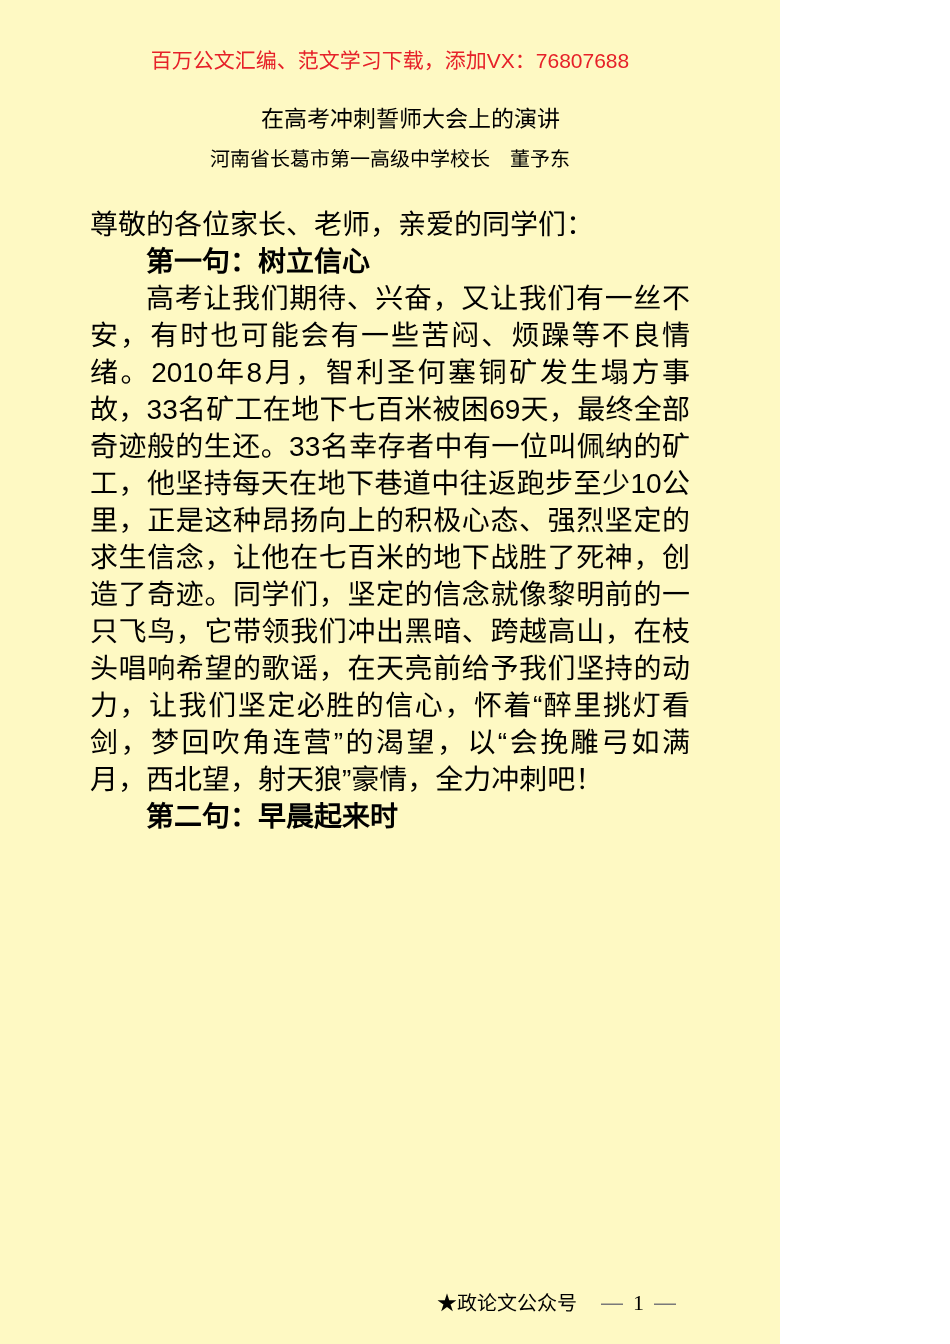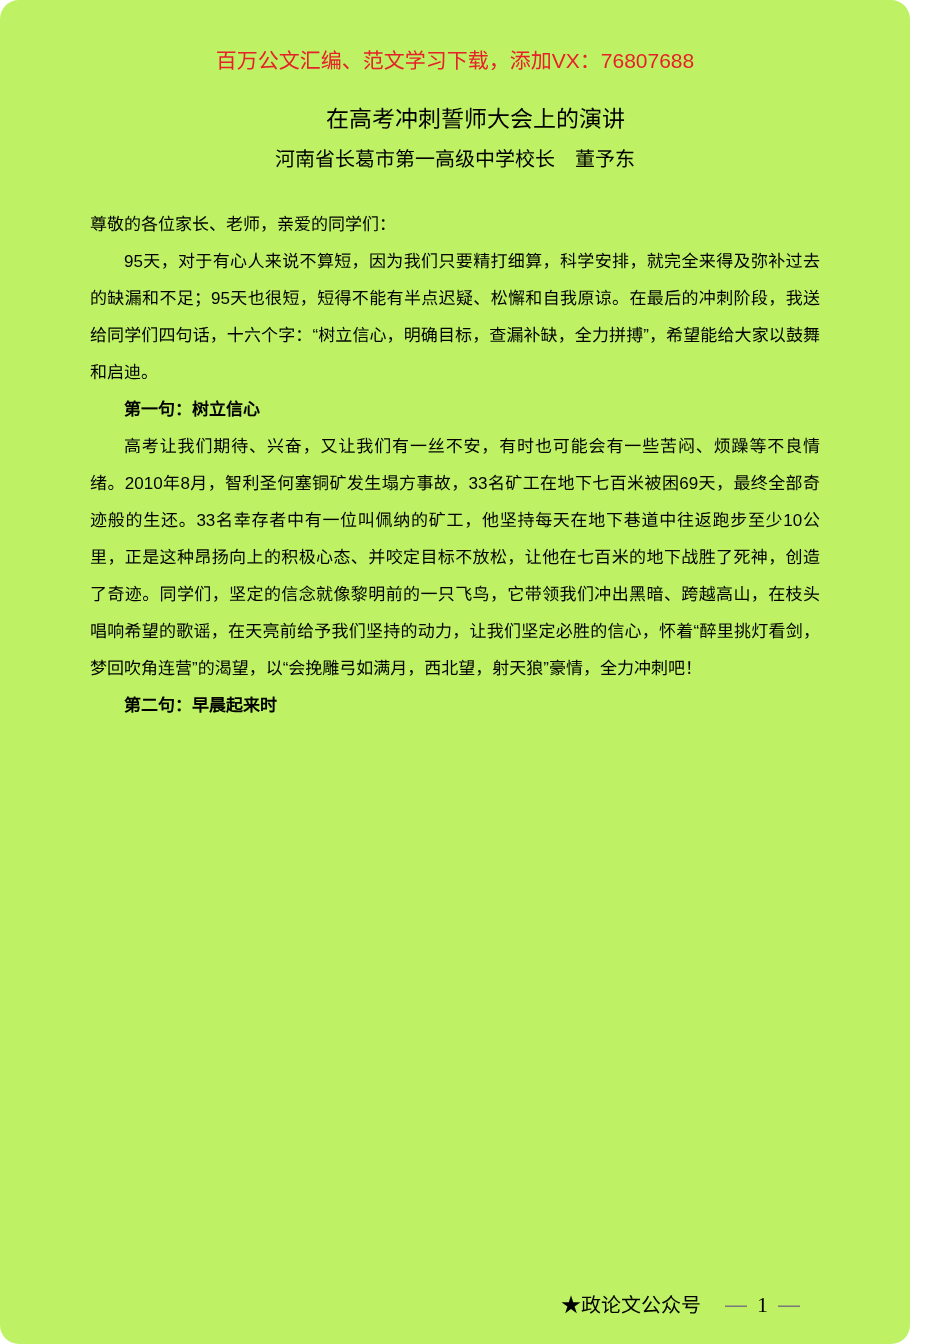--- a/index.html
+++ b/index.html
@@ -1,24 +1,23 @@
 <!DOCTYPE html>
 <html lang="zh-CN"><head>
 <meta charset="utf-8">
 <style>
   html, body { margin: 0; padding: 0; background: #ffffff; }
   .page {
     position: relative;
-    width: 910px;
+    width: 780px;
     height: 1344px;
-    background: #bef264;
+    background: #fef9c3;
     overflow: hidden;
     font-family: "Liberation Sans", sans-serif;
     color: #000000;
-    border-radius: 19px;
   }
   .notice {
     margin-top: 45px;
     text-align: center;
     font-size: 21px;
     line-height: 31px;
     font-weight: 400;
   }
   .title-block {
     margin-top: 23px;
@@ -31,35 +30,35 @@
     margin: 0;
     padding-left: 41px;
   }
   .author-line, .date-line {
     font-size: 20px;
     line-height: 40px;
     margin: 0;
   }
   .body-text {
     margin: 27px 90px 0 90px;
-    font-size: 17px;
+    font-size: 28px;
     line-height: 37px;
     text-align: justify;
     text-justify: inter-ideograph;
   }
   .body-text p { margin: 0; }
   .body-text p.body { text-indent: 2em; }
   .body-text p.salutation { text-indent: 0; }
   .body-text p.heading { text-indent: 2em; font-weight: 700; }
   .footer {
     position: absolute;
-    right: 100px;
+    right: 94px;
     bottom: 28px;
     font-size: 20px;
-    line-height: 21px;
+    line-height: 26px;
     white-space: nowrap;
   }
   .footer .acct { margin-right: 14px; }
   .footer .dash {
     color: #7a7a7a;
     margin: 0 10px;
     font-size: 22px;
   }
   .footer .num { font-family: "Liberation Serif", serif; font-size: 22px; }
 </style>
@@ -71,23 +70,22 @@
   <div class="notice" style="color: rgb(230, 33, 41);">百万公文汇编、范文学习下载，添加VX：76807688</div>
 
   <div class="title-block">
     <h1 class="doc-title">在高考冲刺誓师大会上的演讲</h1>
     <div class="author-line">河南省长葛市第一高级中学校长　董予东</div>
   </div>
 
   <div class="body-text">
 
   <p class="salutation">尊敬的各位家长、老师，亲爱的同学们：</p>
-      <p class="body">95天，对于有心人来说不算短，因为我们只要精打细算，科学安排，就完全来得及弥补过去的缺漏和不足；95天也很短，短得不能有半点迟疑、松懈和自我原谅。在最后的冲刺阶段，我送给同学们四句话，十六个字：“树立信心，明确目标，查漏补缺，全力拼搏”，希望能给大家以鼓舞和启迪。</p>
       <p class="heading">第一句：树立信心</p>
-      <p class="body">高考让我们期待、兴奋，又让我们有一丝不安，有时也可能会有一些苦闷、烦躁等不良情绪。2010年8月，智利圣何塞铜矿发生塌方事故，33名矿工在地下七百米被困69天，最终全部奇迹般的生还。33名幸存者中有一位叫佩纳的矿工，他坚持每天在地下巷道中往返跑步至少10公里，正是这种昂扬向上的积极心态、并咬定目标不放松，让他在七百米的地下战胜了死神，创造了奇迹。同学们，坚定的信念就像黎明前的一只飞鸟，它带领我们冲出黑暗、跨越高山，在枝头唱响希望的歌谣，在天亮前给予我们坚持的动力，让我们坚定必胜的信心，怀着“醉里挑灯看剑，梦回吹角连营”的渴望，以“会挽雕弓如满月，西北望，射天狼”豪情，全力冲刺吧！</p>
+      <p class="body">高考让我们期待、兴奋，又让我们有一丝不安，有时也可能会有一些苦闷、烦躁等不良情绪。2010年8月，智利圣何塞铜矿发生塌方事故，33名矿工在地下七百米被困69天，最终全部奇迹般的生还。33名幸存者中有一位叫佩纳的矿工，他坚持每天在地下巷道中往返跑步至少10公里，正是这种昂扬向上的积极心态、强烈坚定的求生信念，让他在七百米的地下战胜了死神，创造了奇迹。同学们，坚定的信念就像黎明前的一只飞鸟，它带领我们冲出黑暗、跨越高山，在枝头唱响希望的歌谣，在天亮前给予我们坚持的动力，让我们坚定必胜的信心，怀着“醉里挑灯看剑，梦回吹角连营”的渴望，以“会挽雕弓如满月，西北望，射天狼”豪情，全力冲刺吧！</p>
       <p class="heading">第二句：早晨起来时</p>
     </div>
 
   <div class="footer">
     <span class="acct">★政论文公众号</span><span class="dash" style="color: rgb(122, 122, 122);">—</span><span class="num">1</span><span class="dash" style="color: rgb(122, 122, 122);">—</span>
   </div>
 
 </div>
 
 </body></html>

